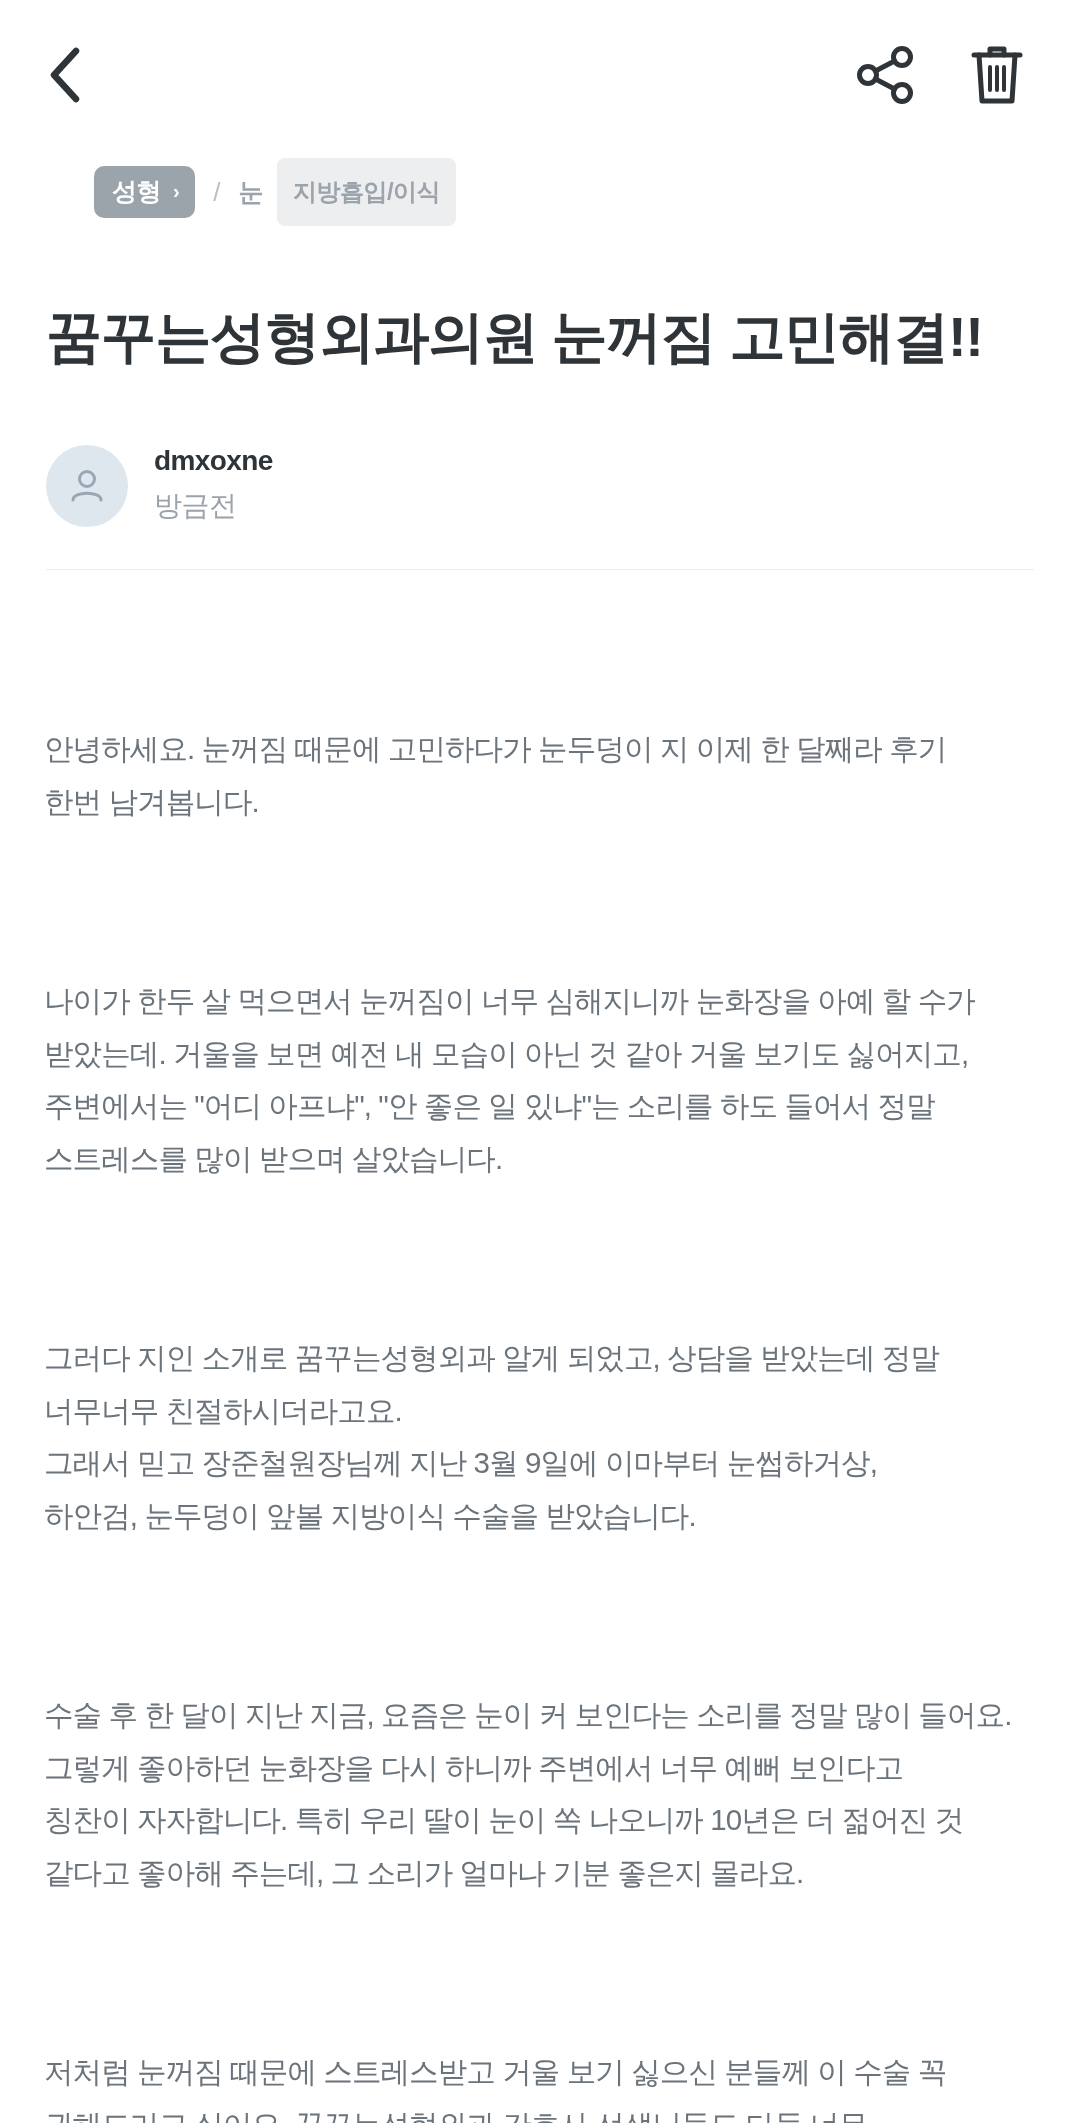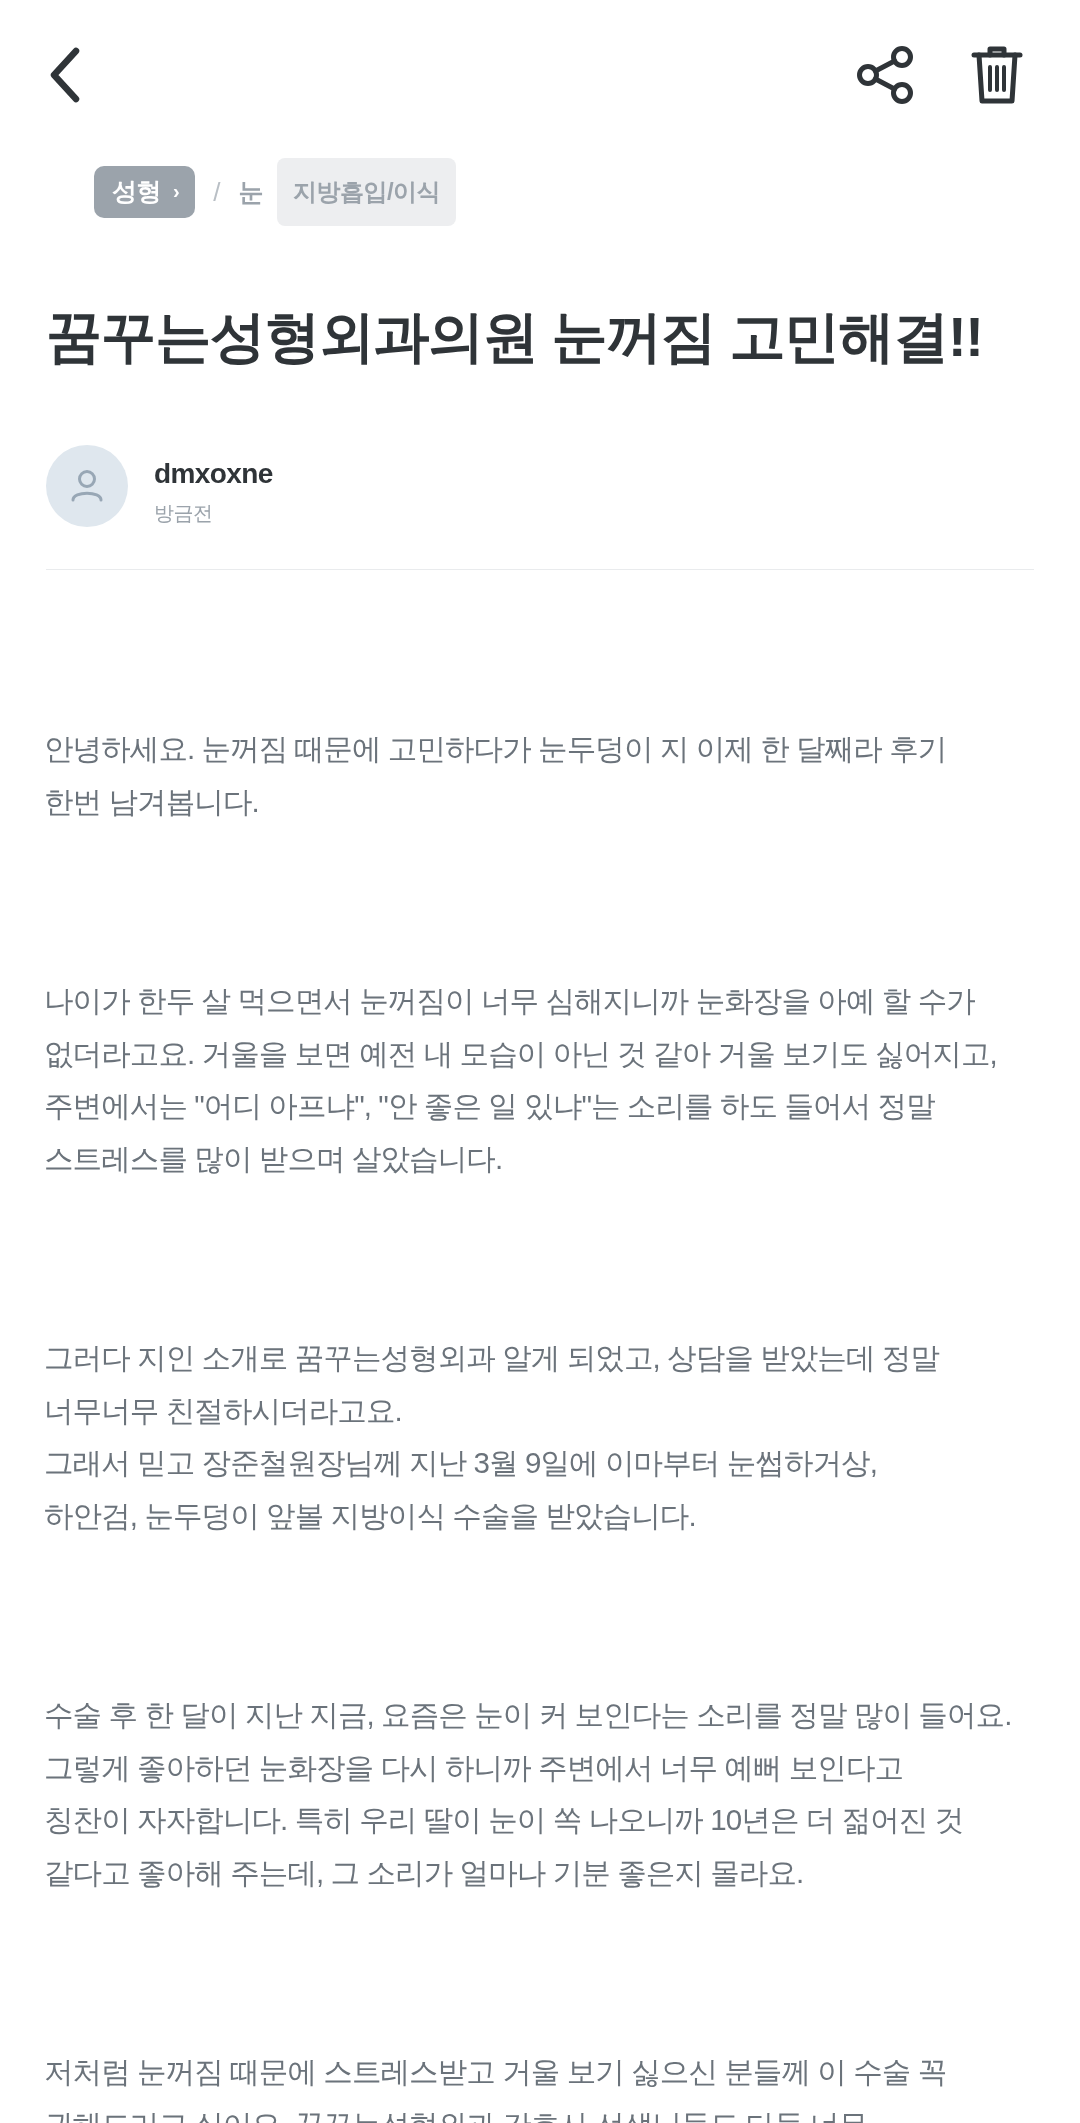--- a/index.html
+++ b/index.html
@@ -99,21 +99,21 @@
     font-weight: 700;
     color: #2f3438;
     letter-spacing: -1.4px;
     padding: 38px 46px 0 46px;
     line-height: 1.25;
   }
 
   
   .author-row {
     display: flex;
-    align-items: flex-end;
+    align-items: flex-start;
     padding: 36px 46px 0 46px;
     gap: 26px;
   }
   .avatar {
     width: 82px;
     height: 82px;
     border-radius: 50%;
     background: #dfe7ee;
     display: flex;
     align-items: center;
@@ -122,21 +122,21 @@
   }
   .avatar svg { display: block; }
   .author-meta { display: flex; flex-direction: column; gap: 10px; }
   .author-name {
     font-size: 28px;
     font-weight: 700;
     color: #2f3438;
     letter-spacing: -0.6px;
   }
   .author-time {
-    font-size: 20px;
+    font-size: 28px;
     color: #9ba3ab;
     letter-spacing: -0.5px;
   }
 
   .divider {
     height: 1px;
     background: #e9ebed;
     margin: 42px 46px 0 46px;
   }
 
@@ -223,21 +223,21 @@
     <div class="author-time">방금전</div>
   </div>
 </div>
 
 <div class="divider"></div>
 
 <div class="post-body">
   <p class="para">안녕하세요. 눈꺼짐 때문에 고민하다가 눈두덩이 지 이제 한 달째라 후기
 한번 남겨봅니다.</p>
   <p class="para">나이가 한두 살 먹으면서 눈꺼짐이 너무 심해지니까 눈화장을 아예 할 수가
-없더라고요. 거울을 보면 예전 내 모습이 아닌 것 같아 거울 보기도 싫어지고,
+받았는데. 거울을 보면 예전 내 모습이 아닌 것 같아 거울 보기도 싫어지고,
 주변에서는 "어디 아프냐", "안 좋은 일 있냐"는 소리를 하도 들어서 정말
 스트레스를 많이 받으며 살았습니다.</p>
   <p class="para">그러다 지인 소개로 꿈꾸는성형외과 알게 되었고, 상담을 받았는데 정말
 너무너무 친절하시더라고요.
 그래서 믿고 장준철원장님께 지난 3월 9일에 이마부터 눈썹하거상,
 하안검, 눈두덩이 앞볼 지방이식 수술을 받았습니다.</p>
   <p class="para">수술 후 한 달이 지난 지금, 요즘은 눈이 커 보인다는 소리를 정말 많이 들어요.
 그렇게 좋아하던 눈화장을 다시 하니까 주변에서 너무 예뻐 보인다고
 칭찬이 자자합니다. 특히 우리 딸이 눈이 쏙 나오니까 10년은 더 젊어진 것
 같다고 좋아해 주는데, 그 소리가 얼마나 기분 좋은지 몰라요.</p>

